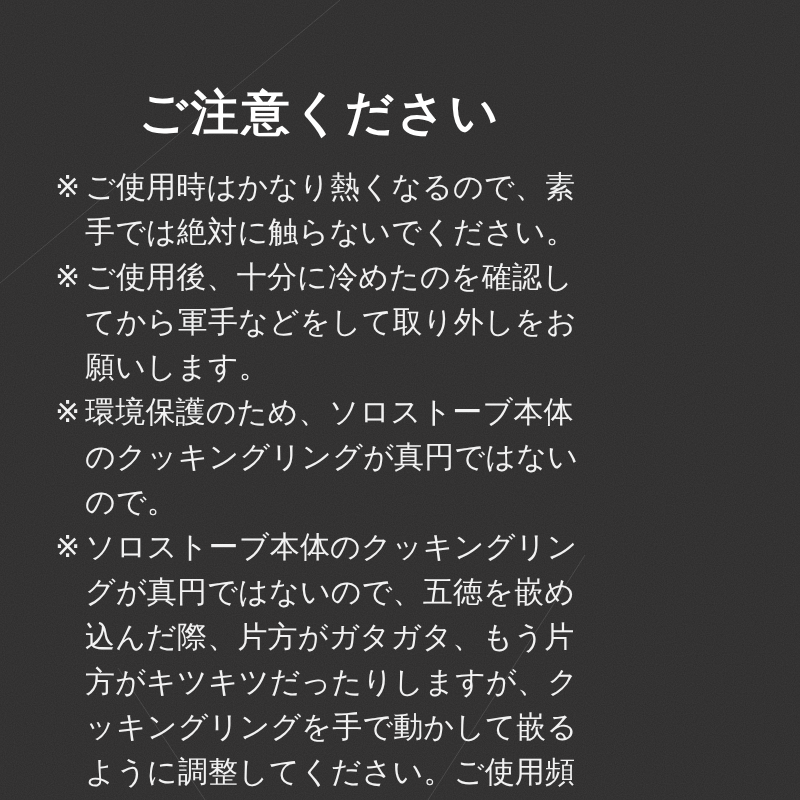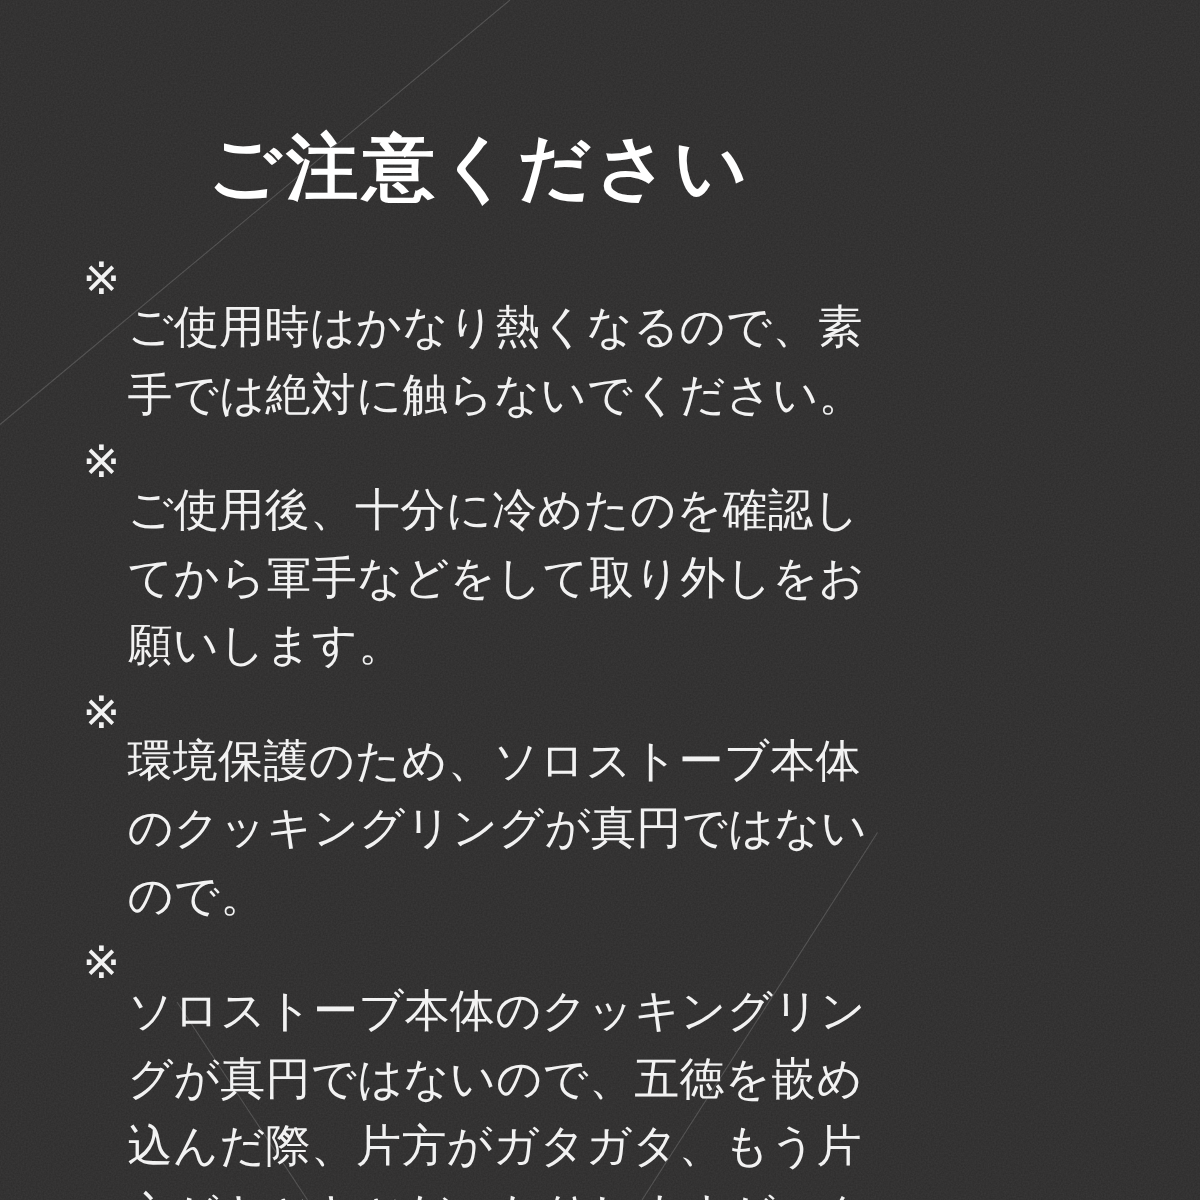--- a/index.html
+++ b/index.html
@@ -49,21 +49,20 @@
     font-weight: 500;
     color: #f2f2f2;
   }
   .notice-item .marker {
     flex: 0 0 30px;
     width: 30px;
   }
   .notice-item .txt {
     flex: 1 1 auto;
     letter-spacing: 0.2px;
-    margin-top: 32px;
   }
 </style>
 </head>
 <body>
 
 <div class="stage">
 
   <svg class="bg-texture" width="800" height="800" viewBox="0 0 800 800" xmlns="http://www.w3.org/2000/svg" aria-hidden="true">
     <defs>
       <filter id="grain" x="0" y="0" width="100%" height="100%">

